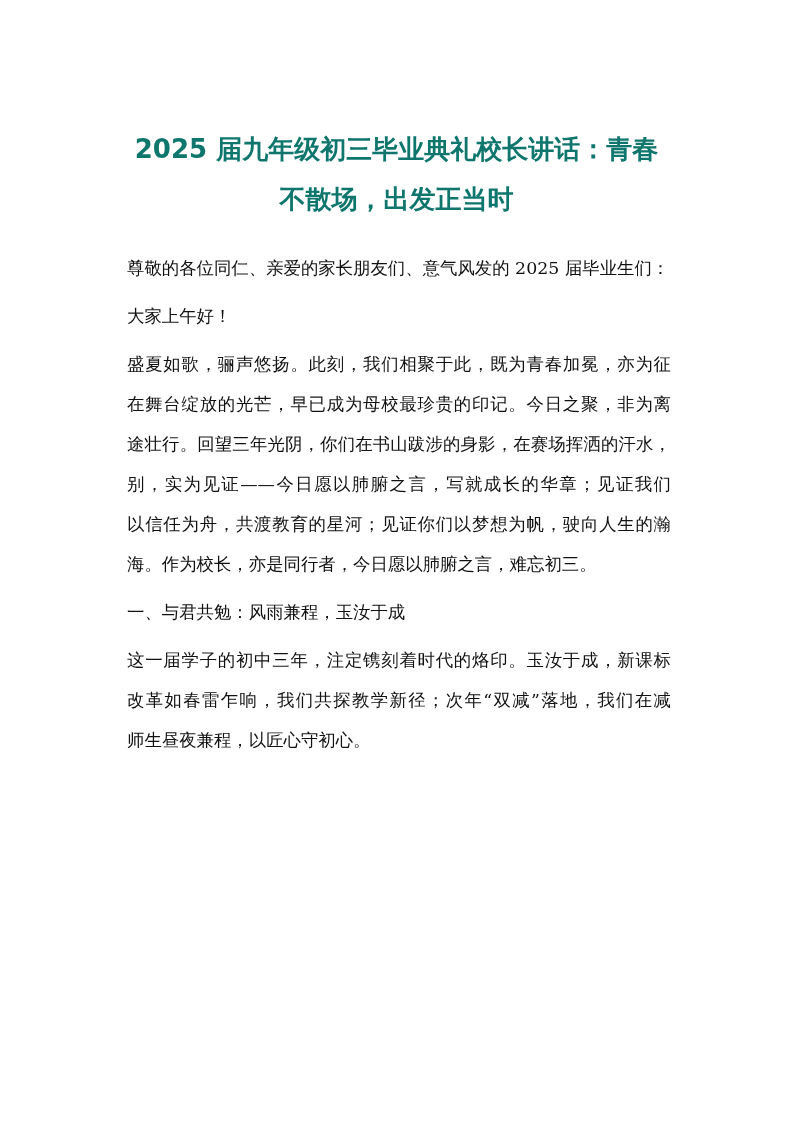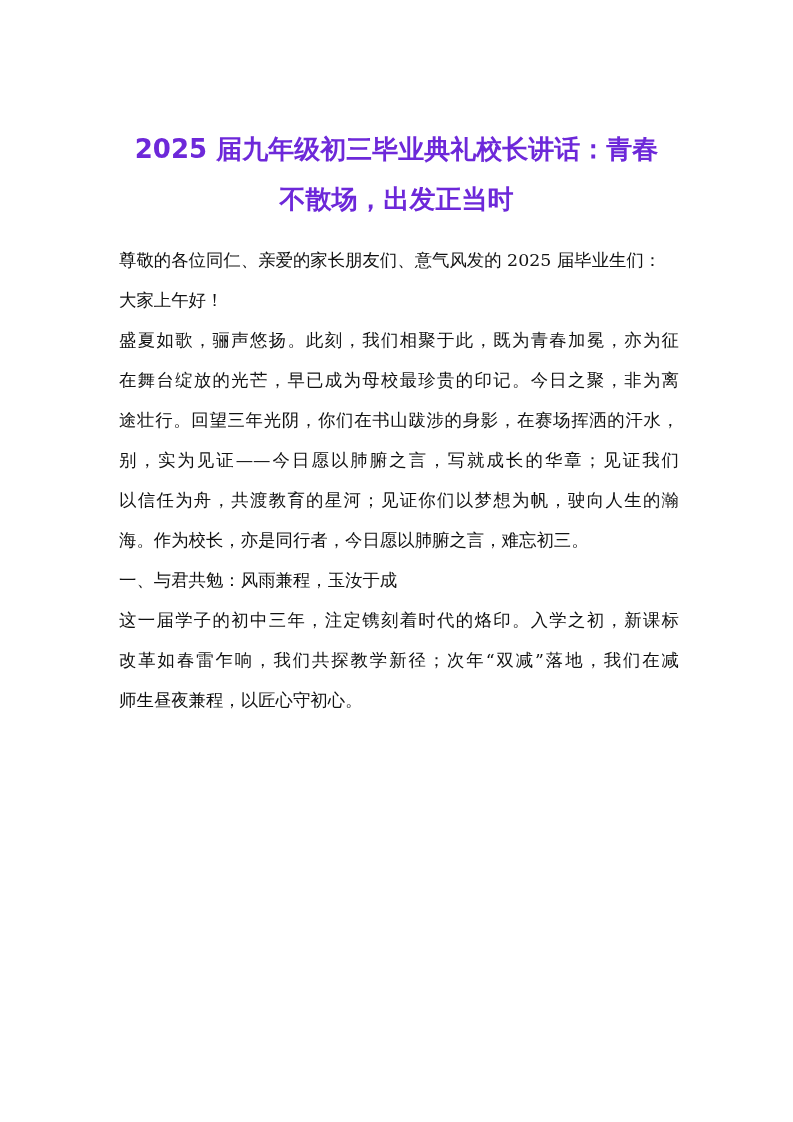--- a/index.html
+++ b/index.html
@@ -4,30 +4,30 @@
 <style>
   html, body { margin: 0; padding: 0; background: #ffffff; }
   body { width: 793px; height: 1122px; position: relative; overflow: hidden; }
   .page {
     position: absolute; left: 0; top: 0; width: 793px; height: 1122px; background: #fff;
   }
   .title {
     position: absolute; left: 100px; width: 593px; top: 124px;
     text-align: center;
     font-family: "DejaVu Sans", "Liberation Sans", sans-serif;
-    font-weight: bold; font-size: 26px; line-height: 50px; color: #6d28d9;
+    font-weight: bold; font-size: 26px; line-height: 50px; color: #0f766e;
     letter-spacing: 0px;
   }
   .title span { display: block; white-space: nowrap; }
   .body {
     position: absolute; left: 119px; top: 240px; width: 560px;
     font-family: "DejaVu Serif", "Liberation Serif", serif;
     font-size: 17.4px; line-height: 40px; color: #111;
   }
-  .body p { margin: 0; text-align: justify; text-align-last: left; }
+  .body p { margin: 8px; text-align: justify; text-align-last: left; }
   .body .line { display: block; white-space: nowrap; text-align: justify; text-align-last: justify; }
   .body .line.last { text-align-last: left; }
 </style>
 </head>
 <body>
 
 <div class="page">
   <div class="title">
     <span>2025 届九年级初三毕业典礼校长讲话：青春</span>
     <span>不散场，出发正当时</span>
@@ -45,18 +45,18 @@
       <span class="line">在舞台绽放的光芒，早已成为母校最珍贵的印记。今日之聚，非为离</span>
       <span class="line">途壮行。回望三年光阴，你们在书山跋涉的身影，在赛场挥洒的汗水，</span>
       <span class="line">别，实为见证——今日愿以肺腑之言，写就成长的华章；见证我们</span>
       <span class="line">以信任为舟，共渡教育的星河；见证你们以梦想为帆，驶向人生的瀚</span>
       <span class="line last">海。作为校长，亦是同行者，今日愿以肺腑之言，难忘初三。</span>
     </p>
     <p>
       <span class="line last">一、与君共勉：风雨兼程，玉汝于成</span>
     </p>
     <p>
-      <span class="line">这一届学子的初中三年，注定镌刻着时代的烙印。入学之初，新课标</span>
+      <span class="line">这一届学子的初中三年，注定镌刻着时代的烙印。玉汝于成，新课标</span>
       <span class="line">改革如春雷乍响，我们共探教学新径；次年“双减”落地，我们在减</span>
       <span class="line last">师生昼夜兼程，以匠心守初心。</span>
     </p>
   </div>
 </div>
 
 </body></html>

